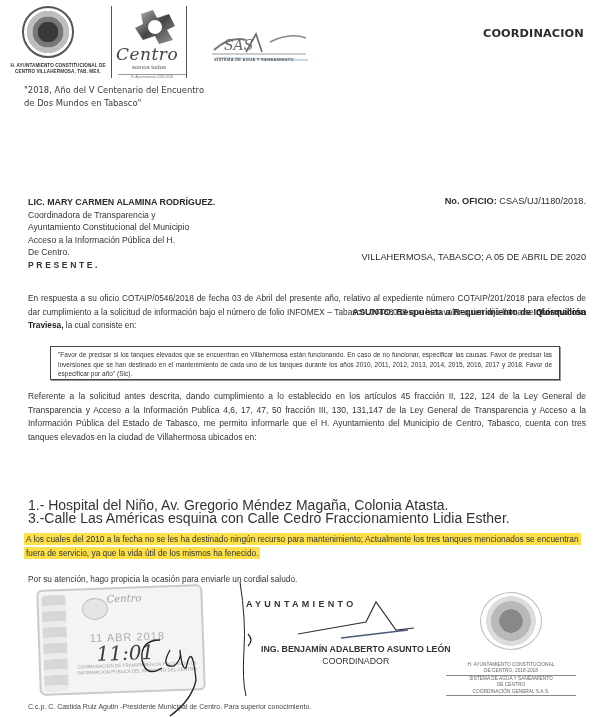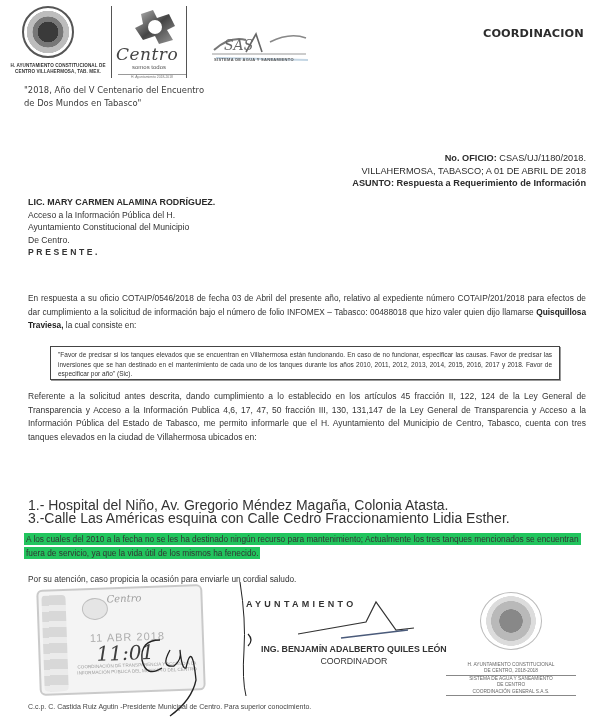--- a/index.html
+++ b/index.html
@@ -20,36 +20,36 @@
   .centro-tiny { left: 118px; top: 74px; width: 68px; font-size: 3.4px; color: #777; text-align: center; border-top: 1px solid #999; }
   .sas-logo { left: 210px; top: 14px; width: 100px; height: 30px; margin-top: 16px; }
   .sas-caption { left: 214px; top: 57px; font-size: 4px; font-weight: bold; color: #555; letter-spacing: 0.3px; }
   .coord-header { left: 483px; top: 27px; font-family: "DejaVu Sans", sans-serif; font-weight: bold; font-size: 11.3px; color: #2c2c2c; letter-spacing: 0.1px; }
 
   .motto { left: 24px; top: 84px; width: 260px; font-family: "DejaVu Sans", sans-serif; font-size: 8.4px; line-height: 12.5px; color: #3a3a3a; }
 
   
   .oficio { right: 28px; top: 152px; text-align: right; font-size: 9.2px; line-height: 12.5px; color: #2c2c2c; }
   .oficio b { font-weight: bold; }
-  .oficio .row { white-space: nowrap; }
+  .oficio .row { white-space: nowrap; margin-top: 43px; }
 
   
   .recipient { left: 28px; top: 196px; font-size: 8.6px; line-height: 12.6px; color: #333; }
   .recipient .name { font-weight: bold; font-size: 8.9px; color: #2a2a2a; }
   .recipient .presente { font-weight: bold; letter-spacing: 2.6px; }
 
   .para { left: 28px; width: 558px; font-size: 8.3px; line-height: 13.6px; text-align: justify; color: #333; }
   .para b { font-weight: bold; color: #222; }
 
   .quote-box { left: 50px; top: 346px; width: 510px; height: 34px; border: 1px solid #444; border-top-width: 1.5px; box-shadow: 1px 1px 0 #999; padding: 3px 7px; font-size: 6.5px; line-height: 9.6px; color: #333; text-align: justify; }
 
   .list { left: 28px; top: 499px; font-size: 14px; line-height: 13.2px; color: #333; }
 
   .highlight-para { left: 24px; top: 533px; width: 564px; font-size: 8.3px; line-height: 13.6px; color: #333; }
-  .highlight-para .hl { background: #22c55e; box-decoration-break: clone; -webkit-box-decoration-break: clone; padding: 1px 2px; }
+  .highlight-para .hl { background: #fde047; box-decoration-break: clone; -webkit-box-decoration-break: clone; padding: 1px 2px; }
 
   .closing { left: 28px; top: 574px; font-size: 8.3px; color: #333; }
 
   
   .stamp { left: 38px; top: 587px; width: 166px; height: 106px; border: 2px solid #c8c8c8; border-radius: 6px; transform: rotate(-2deg); background: #f4f4f4; opacity: 0.95; }
   .stamp-side { left: 3px; top: 4px; width: 24px; height: 96px; background: repeating-linear-gradient(180deg, #d6d6d6 0 10px, #eaeaea 10px 16px); border-radius: 4px; }
   .stamp-logo { left: 68px; top: 4px; font-family: "DejaVu Serif", serif; font-style: italic; font-size: 10px; color: #999; }
   .stamp-seal { left: 43px; top: 8px; width: 26px; height: 22px; border-radius: 50%; border: 1px solid #bbb; background: #e4e4e4; }
   .stamp-date { left: 50px; top: 42px; font-size: 11px; color: #aaa; letter-spacing: 1px; }
   .stamp-time { left: 56px; top: 52px; font-family: "DejaVu Serif", serif; font-style: italic; font-size: 20px; color: #333; }
@@ -106,28 +106,29 @@
 
 <div class="abs coord-header">COORDINACION</div>
 
 <div class="abs motto">
   <div>"2018, Año del V Centenario del Encuentro</div>
   <div>de Dos Mundos en Tabasco"</div>
 </div>
 
 <div class="abs oficio">
   <div class="row"><b>No. OFICIO:</b><span> CSAS/UJ/1180/2018.</span></div>
-  <div class="row">VILLAHERMOSA, TABASCO; A  01 DE ABRIL DE 2018</div>
+  <div class="row">VILLAHERMOSA, TABASCO; A  05 DE ABRIL DE 2020</div>
   <div class="row"><b>ASUNTO:</b><b> Respuesta a Requerimiento de Información</b></div>
 </div>
 
 <div class="abs recipient">
   <div class="name">LIC. MARY CARMEN ALAMINA RODRÍGUEZ.</div>
+  <div>Coordinadora de Transparencia y</div>
+  <div>Ayuntamiento Constitucional del Municipio</div>
   <div>Acceso a la Información Pública del H.</div>
-  <div>Ayuntamiento Constitucional del Municipio</div>
   <div>De Centro.</div>
   <div class="presente">PRESENTE.</div>
 </div>
 
 <div class="abs para" style="top:292px;">
   <span>En respuesta a su oficio COTAIP/0546/2018 de fecha 03 de Abril del presente año, relativo al expediente número COTAIP/201/2018 para efectos de dar cumplimiento a la solicitud de información bajo el número de folio INFOMEX – Tabasco: 00488018 que hizo valer quien dijo llamarse </span><b>Quisquillosa Traviesa,</b><span> la cual consiste en:</span>
 </div>
 
 <div class="abs quote-box">"Favor de precisar si los tanques elevados que se encuentran en Villahermosa están funcionando. En caso de no funcionar, especificar las causas. Favor de precisar las inversiones que se han destinado en el mantenimiento de cada uno de los tanques durante los años 2010, 2011, 2012, 2013, 2014, 2015, 2016, 2017 y 2018. Favor de especificar por año" (Sic).</div>
 
@@ -135,21 +136,21 @@
 
 <div class="abs list">
   <div>1.- Hospital del Niño, Av. Gregorio Méndez Magaña, Colonia Atasta.</div>
   <div>3.-Calle Las Américas esquina con Calle Cedro  Fraccionamiento Lidia Esther.</div>
 </div>
 
 <div class="abs highlight-para">
   <span class="hl">A los cuales del 2010 a la fecha no se les ha destinado ningún recurso para mantenimiento; Actualmente los tres tanques mencionados se encuentran fuera de servicio, ya que la vida útil de los mismos ha fenecido.</span>
 </div>
 
-<div class="abs closing">Por su atención, caso propicia la ocasión para enviarle un cordial saludo.</div>
+<div class="abs closing">Por su atención, hago propicia la ocasión para enviarle un cordial saludo.</div>
 
 <div class="abs stamp">
   <div class="abs stamp-side"></div>
   <div class="abs stamp-seal"></div>
   <div class="abs stamp-logo">Centro</div>
   <div class="abs stamp-date">11 ABR 2018</div>
   <div class="abs stamp-time">11:01</div>
   <div class="abs stamp-text">Coordinación de Transparencia y Acceso a la Información Pública del Municipio del Centro</div>
 </div>
 
@@ -168,21 +169,21 @@
 
 <div class="abs atentamente">AYUNTAMIENTO</div>
 <div class="abs" style="left:296px; top:600px;">
   <svg width="120" height="40" viewBox="0 0 120 40">
     <path d="M2 34 L70 22 L80 2 L100 30 L118 28" stroke="#333" stroke-width="1.2" fill="none"></path>
     <path d="M45 38 L112 30" stroke="#4a5a7a" stroke-width="1.6" fill="none"></path>
   </svg>
 </div>
 
 <div class="abs signer">
-  <div>ING. BENJAMÍN ADALBERTO QUILES LEÓN</div>
+  <div>ING. BENJAMÍN ADALBERTO ASUNTO LEÓN</div>
   <div class="role">COORDINADOR</div>
 </div>
 
 <div class="abs seal-right"></div>
 <div class="abs seal-right-text">
   <div>H. AYUNTAMIENTO CONSTITUCIONAL</div>
   <div class="u">DE CENTRO, 2018-2018</div>
   <div>SISTEMA DE AGUA Y SANEAMIENTO</div>
   <div>DE CENTRO</div>
   <div class="u">COORDINACIÓN GENERAL S.A.S.</div>

